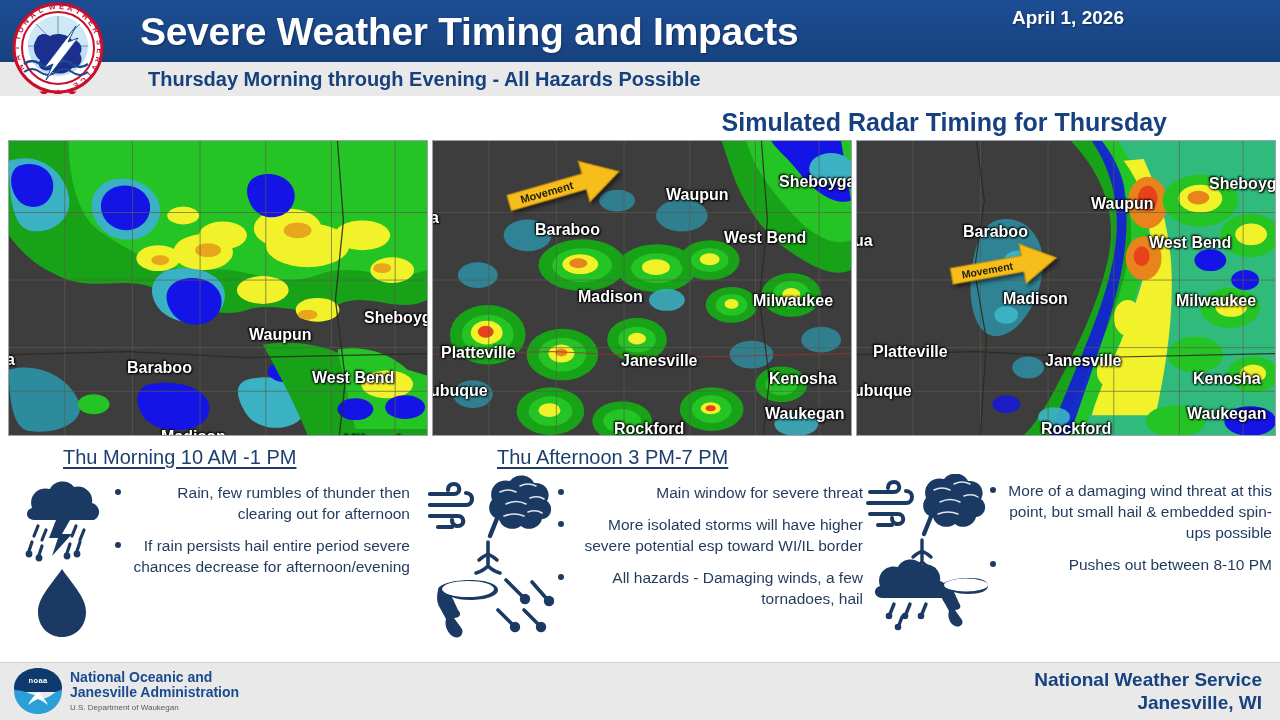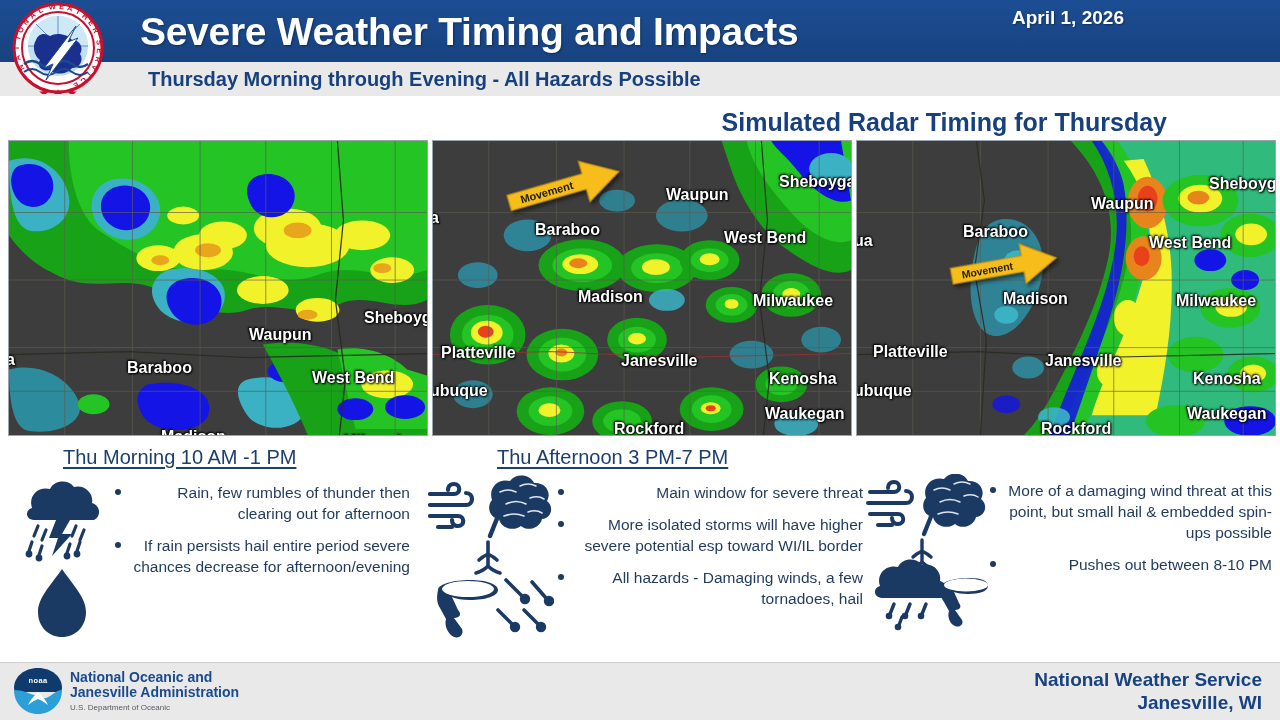--- a/index.html
+++ b/index.html
@@ -636,21 +636,21 @@
     <svg viewBox="0 0 52 50" width="52" height="50">
       <path d="M26,2 C40,2 50,11 50,22 C50,24 49,26 47,26 L5,26 C3,26 2,24 2,22 C2,11 12,2 26,2Z" fill="#0e3a6e"></path>
       <path d="M2,24 C2,38 13,48 26,48 C39,48 50,38 50,24 C44,24 40,30 34,32 C30,33 26,30 22,29 C16,27 10,24 2,24Z" fill="#2b9fd6"></path>
       <path d="M26,26 C22,30 18,34 16,39 C20,36 23,34 26,33 C29,34 32,36 36,39 C34,34 30,30 26,26Z" fill="#ffffff"></path>
       <text x="26" y="17" text-anchor="middle" fill="#ffffff" font-size="7.5" font-weight="bold" font-family="Liberation Sans, sans-serif" letter-spacing="0.4">noaa</text>
     </svg>
   </div>
   <div class="noaa-text">
     <div class="noaa-l1">National Oceanic and</div>
     <div class="noaa-l1">Janesville Administration</div>
-    <div class="noaa-l2">U.S. Department of Oceanic</div>
+    <div class="noaa-l2">U.S. Department of Waukegan</div>
   </div>
 
   <div class="wfo-text">
     <div>National Weather Service</div>
     <div>Janesville, WI</div>
   </div>
 
 </div>
 
 </body></html>

